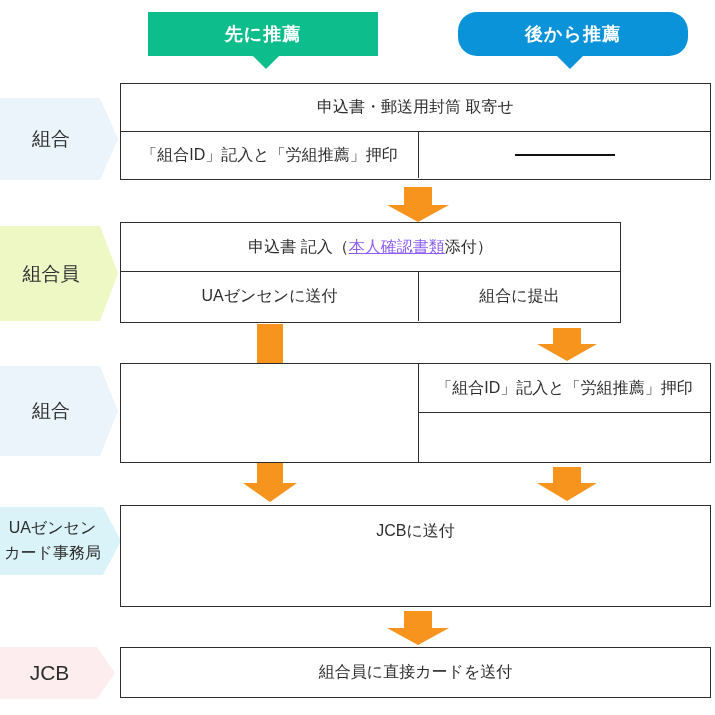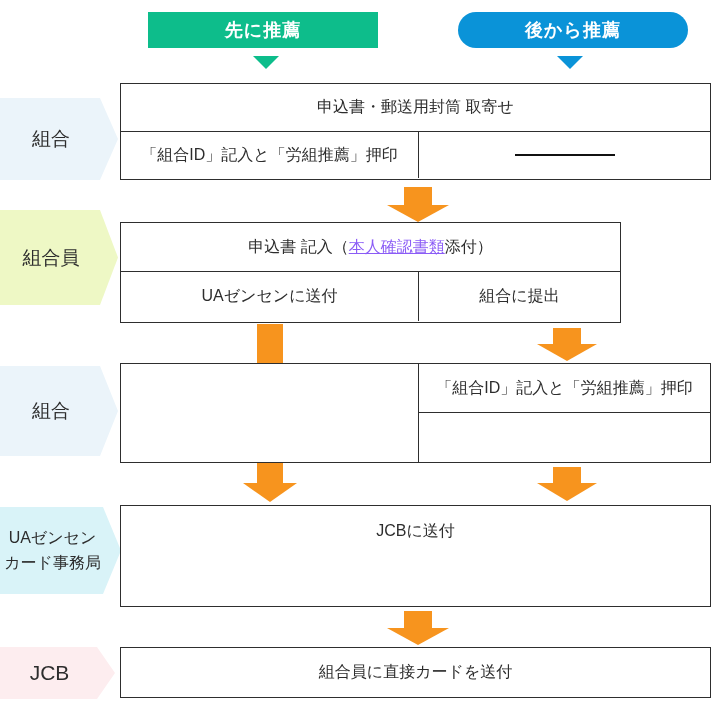--- a/index.html
+++ b/index.html
@@ -3,21 +3,21 @@
 <meta charset="utf-8">
 <style>
   * { margin:0; padding:0; box-sizing:border-box; }
   html,body { background:#fff; }
   .canvas {
     position:relative; width:715px; height:715px; background:#ffffff;
     font-family:"Liberation Sans", sans-serif; color:#2d2d2d; overflow:hidden;
   }
   
   .hbadge {
-    position:absolute; width:230px; height:36px; top:12px;
+    position:absolute; width:230px; height:44px; top:12px;
     display:flex; align-items:center; justify-content:center;
     color:#ffffff; font-weight:bold; font-size:18px; letter-spacing:1px;
   }
   .hbadge.green { left:148px; background:#0dbd8b; }
   .hbadge.blue  { left:458px; background:#0a93d8;border-radius:19px; }
   .hpointer {
     position:absolute; top:56px; width:0; height:0;
     border-style:solid; border-width:13px 13px 0 13px;
     border-color:transparent; 
   }
@@ -53,23 +53,23 @@
 
 <div class="canvas">
 
   <div class="hbadge green">先に推薦</div>
   <div class="hpointer green"></div>
 
   <div class="hbadge blue">後から推薦</div>
   <div class="hpointer blue"></div>
 
   <div class="alabel" style="top:98px;width:118px;height:82px;background:#ebf4fa">組合</div>
-  <div class="alabel" style="top:210px;width:118px;height:95px;background:#eef8c5">組合員</div>
+  <div class="alabel" style="top:226px;width:118px;height:95px;background:#eef8c5">組合員</div>
   <div class="alabel" style="top:366px;width:118px;height:90px;background:#ebf4fa">組合</div>
-  <div class="alabel two-line" style="top:507px;width:121px;height:87px;background:#d9f3f8">
+  <div class="alabel two-line" style="top:507px;width:121px;height:68px;background:#d9f3f8">
     <span>UAゼンセン</span>
     <span>カード事務局</span>
   </div>
   <div class="alabel" style="top:647px;width:115px;height:52px;background:#fdedef;font-size:21px">JCB</div>
 
   <div class="fbox" style="left:120px;top:83px;width:591px;height:97px">
     <div class="cell bb" style="height:48px">申込書・郵送用封筒 取寄せ</div>
     <div style="display:flex;height:46px">
       <div class="cell br" style="width:298px">「組合ID」記入と「労組推薦」押印</div>
       <div class="cell" style="flex:1">

